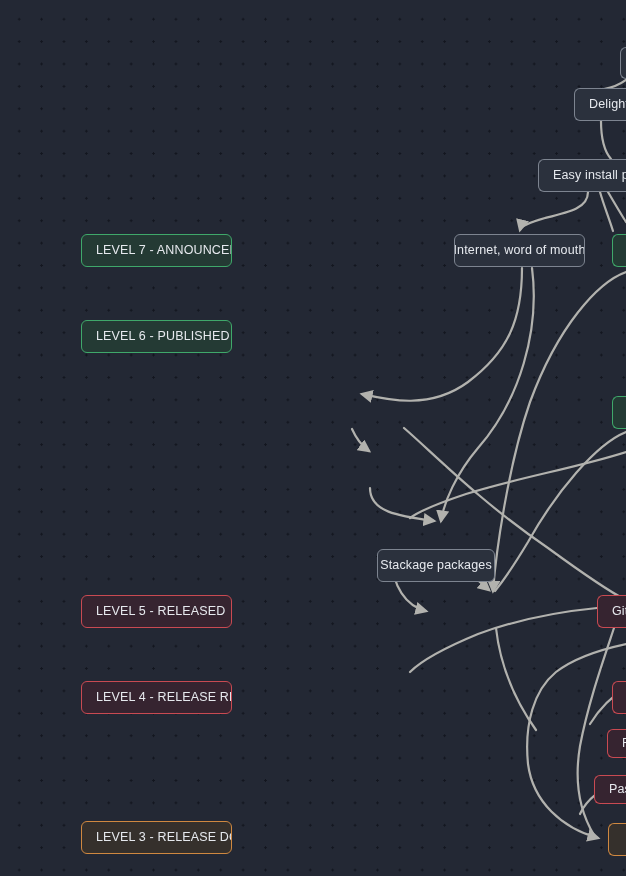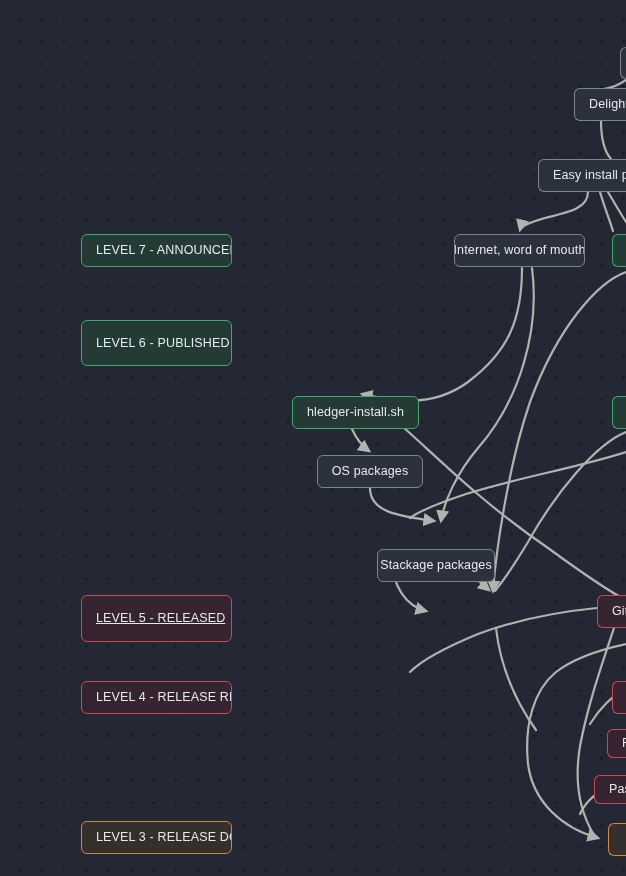--- a/index.html
+++ b/index.html
@@ -123,25 +123,25 @@
       <path d="M 626 688 C 612 696 600 708 590 724"></path>
 
       <path d="M 626 778 C 600 788 586 800 580 814"></path>
     </g>
   </svg>
 
   <div class="node green level" style="left:81px; top:234px; width:151px; height:33px;">
     <span>LEVEL 7 - ANNOUNCED</span>
   </div>
 
-  <div class="node green level" style="left:81px; top:320px; width:151px; height:46px;">
+  <div class="node green level" style="left:81px; top:320px; width:151px; height:33px;">
     <span>LEVEL 6 - PUBLISHED</span>
   </div>
 
-  <div class="node red level" style="left:81px; top:595px; width:151px; height:47px;text-decoration:underline;">
+  <div class="node red level" style="left:81px; top:595px; width:151px; height:33px;">
     <span>LEVEL 5 - RELEASED</span>
   </div>
 
   <div class="node red level" style="left:81px; top:681px; width:151px; height:33px;">
     <span>LEVEL 4 - RELEASE READY</span>
   </div>
 
   <div class="node orange level" style="left:81px; top:821px; width:151px; height:33px;">
     <span>LEVEL 3 - RELEASE DOCS</span>
   </div>
@@ -159,31 +159,25 @@
   </div>
 
   <div class="node gray" style="left:454px; top:234px; width:131px; height:33px;">
     <span>Internet, word of mouth</span>
   </div>
 
   <div class="node green clip-right" style="left:612px; top:234px; width:50px; height:33px;">
     <span></span>
   </div>
 
-  <div class="node green" style="left:292px; top:396px; width:127px; height:33px;">
-    <span>hledger-install.sh</span>
-  </div>
 
   <div class="node green clip-right" style="left:612px; top:396px; width:50px; height:33px;">
     <span></span>
   </div>
 
-  <div class="node gray" style="left:317px; top:455px; width:106px; height:33px;">
-    <span>OS packages</span>
-  </div>
 
   <div class="node gray" style="left:377px; top:525px; width:118px; height:33px;margin-top:24px;">
     <span>Stackage packages</span>
   </div>
 
 
   <div class="node red clip-right" style="left:597px; top:595px; width:90px; height:33px;">
     <span>Github release</span>
   </div>
 

